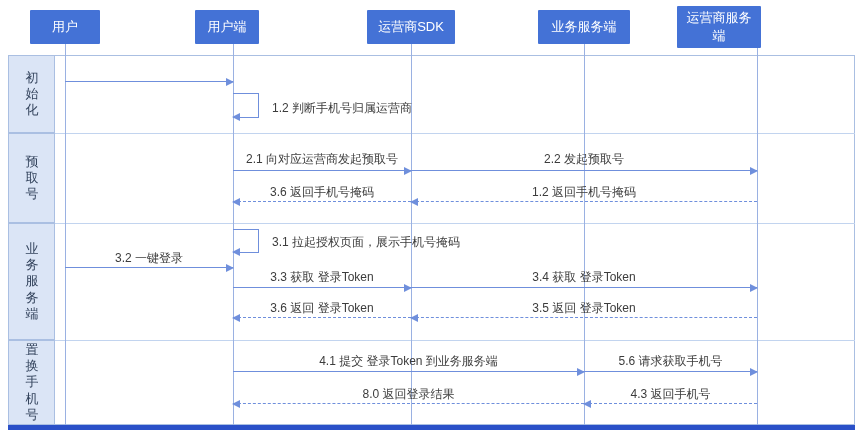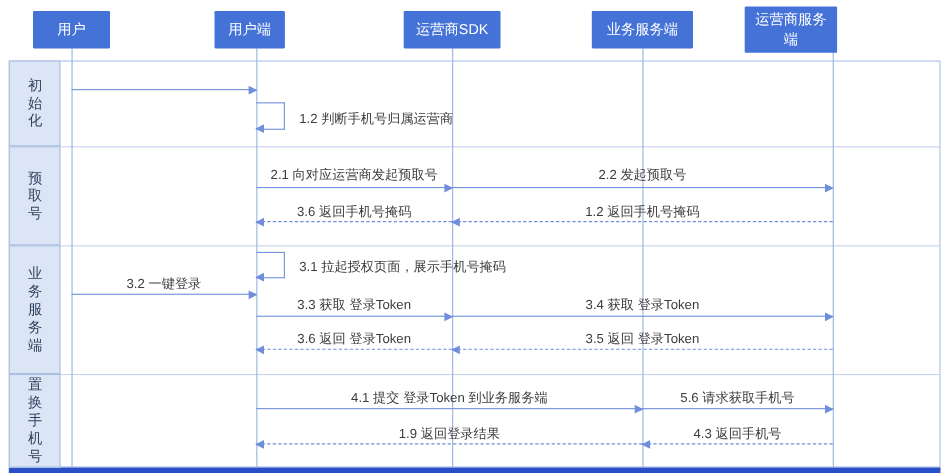--- a/index.html
+++ b/index.html
@@ -135,21 +135,21 @@
 
   <div class="mlabel" style="left:233px;top:353px;width:351px">4.1 提交 登录Token 到业务服务端</div>
   <div class="msg" style="left:233px;top:371px;width:351px">
       <i class="head-r"></i>
     </div>
   <div class="mlabel" style="left:584px;top:353px;width:173px">5.6 请求获取手机号</div>
   <div class="msg" style="left:584px;top:371px;width:173px">
       <i class="head-r"></i>
     </div>
 
-  <div class="mlabel" style="left:233px;top:386px;width:351px">1.9 返回登录结果</div>
+  <div class="mlabel" style="left:233px;top:386px;width:351px">8.0 返回登录结果</div>
   <div class="msg dashed" style="left:233px;top:403px;width:351px">
       <i class="head-l"></i>
     </div>
   <div class="mlabel" style="left:584px;top:386px;width:173px">4.3 返回手机号</div>
   <div class="msg dashed" style="left:584px;top:403px;width:173px">
       <i class="head-l"></i>
     </div>
 
 </div>
 

